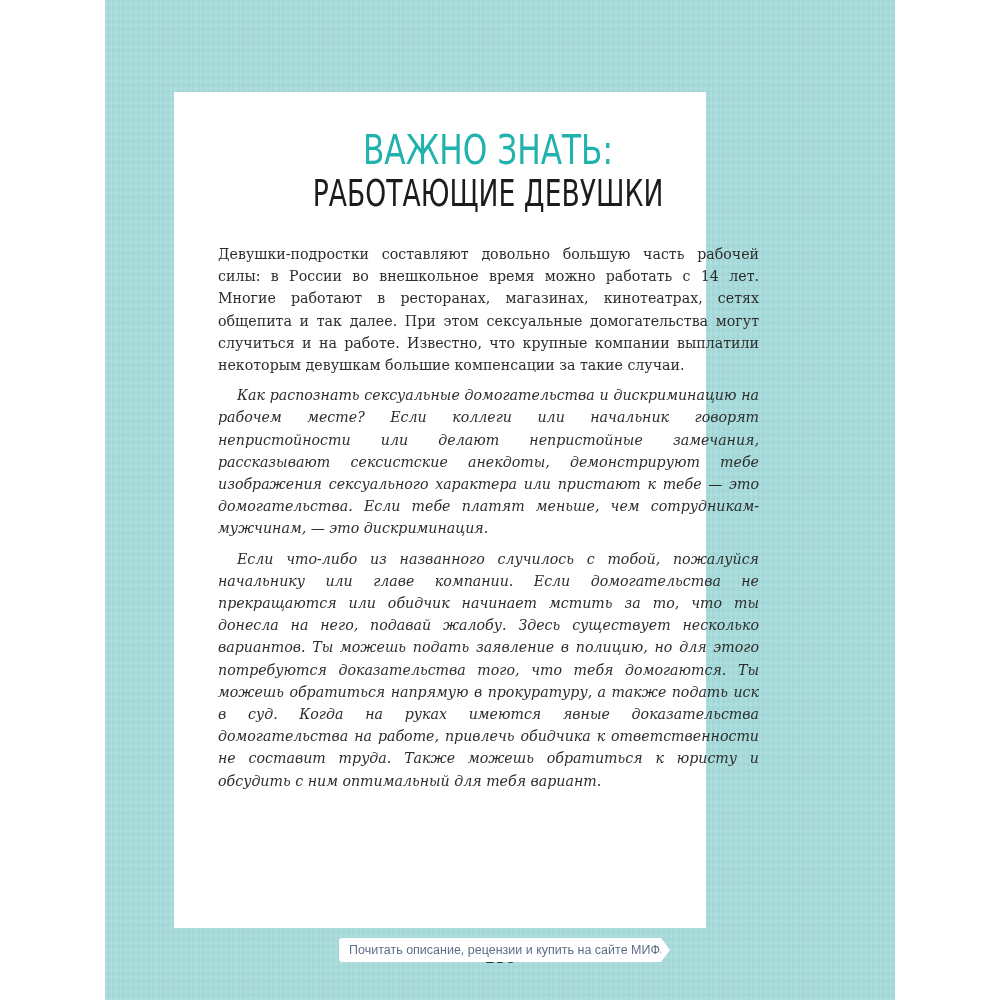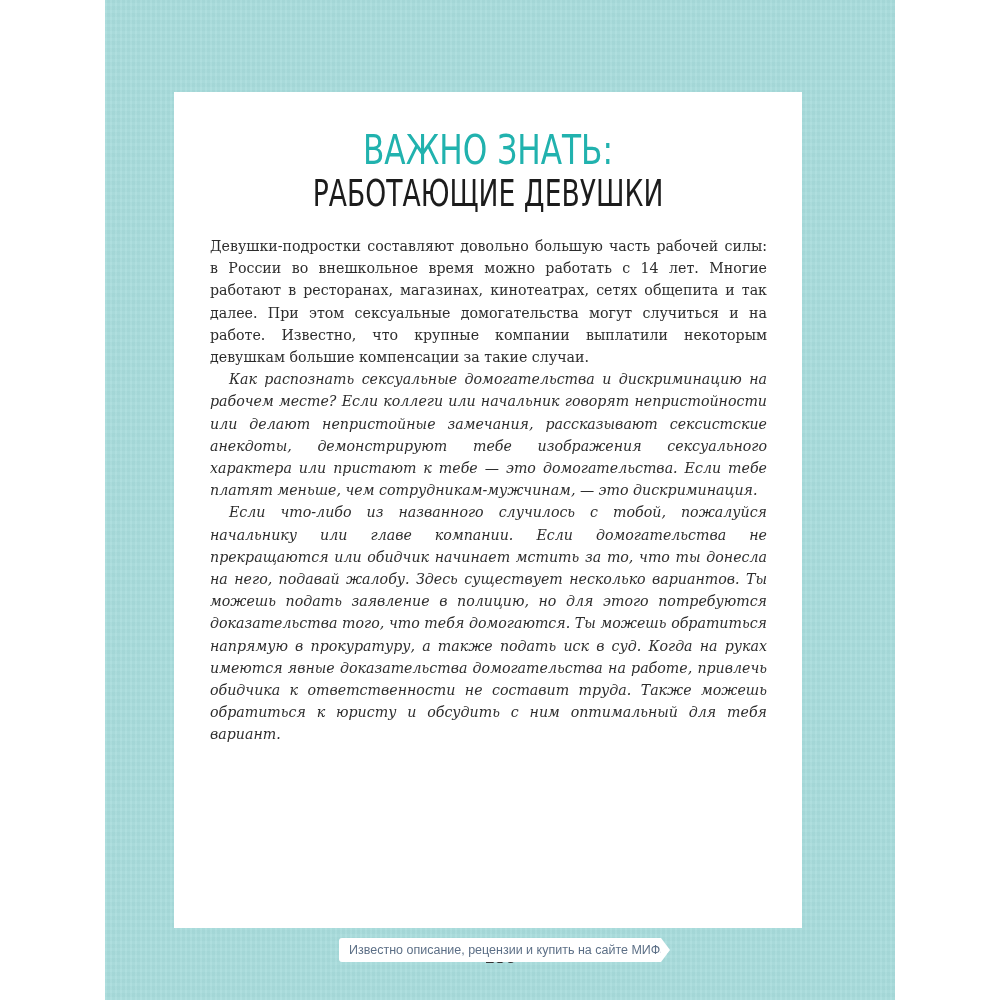--- a/index.html
+++ b/index.html
@@ -22,21 +22,21 @@
       height: 1000px;
       background:
         repeating-linear-gradient(90deg, rgba(255,255,255,0.05) 0 2px, rgba(0,0,0,0.015) 2px 5px),
         repeating-linear-gradient(0deg, rgba(255,255,255,0.04) 0 3px, rgba(0,0,0,0.012) 3px 7px),
         #a8dcdc;
     }
     .card {
       position: absolute;
       left: 174px;
       top: 92px;
-      width: 628px;
+      width: 532px;
       height: 836px;
       background: #ffffff;
     }
     .title-accent {
       position: absolute;
       left: 0;
       top: 34px;
       width: 628px;
       text-align: center;
       font-family: "DejaVu Sans", sans-serif;
@@ -64,21 +64,21 @@
       position: absolute;
       left: 36px;
       top: 143px;
       width: 557px;
       font-family: "DejaVu Serif", serif;
       font-size: 14.2px;
       line-height: 22.2px;
       color: #2d2d2d;
     }
     .body-text p {
-      margin: 0;
+      margin: 8px;
       text-align: justify;
       text-align-last: left;
     }
     .body-text p.indent {
       text-indent: 19px;
       font-style: italic;
     }
     .page-number {
       position: absolute;
       left: 445px;
@@ -134,14 +134,14 @@
   <div class="body-text">
     <p>Девушки-подростки составляют довольно большую часть рабочей силы: в России во внешкольное время можно работать с 14 лет. Многие работают в ресторанах, магазинах, кинотеатрах, сетях общепита и так далее. При этом сексуальные домогательства могут случиться и на работе. Известно, что крупные компании выплатили некоторым девушкам большие компенсации за такие случаи.</p>
     <p class="indent">Как распознать сексуальные домогательства и дискриминацию на рабочем месте? Если коллеги или начальник говорят непристойности или делают непристойные замечания, рассказывают сексистские анекдоты, демонстрируют тебе изображения сексуального характера или пристают к тебе — это домогательства. Если тебе платят меньше, чем сотрудникам-мужчинам, — это дискриминация.</p>
     <p class="indent">Если что-либо из названного случилось с тобой, пожалуйся начальнику или главе компании. Если домогательства не прекращаются или обидчик начинает мстить за то, что ты донесла на него, подавай жалобу. Здесь существует несколько вариантов. Ты можешь подать заявление в полицию, но для этого потребуются доказательства того, что тебя домогаются. Ты можешь обратиться напрямую в прокуратуру, а также подать иск в суд. Когда на руках имеются явные доказательства домогательства на работе, привлечь обидчика к ответственности не составит труда. Также можешь обратиться к юристу и обсудить с ним оптимальный для тебя вариант.</p>
   </div>
 </div>
 
 <div class="page-number">186</div>
 
 <div class="buy-banner">
-  <span>Известно описание, рецензии и купить на сайте МИФа</span>
+  <span>Почитать описание, рецензии и купить на сайте МИФа</span>
 </div>
 
 </body></html>

